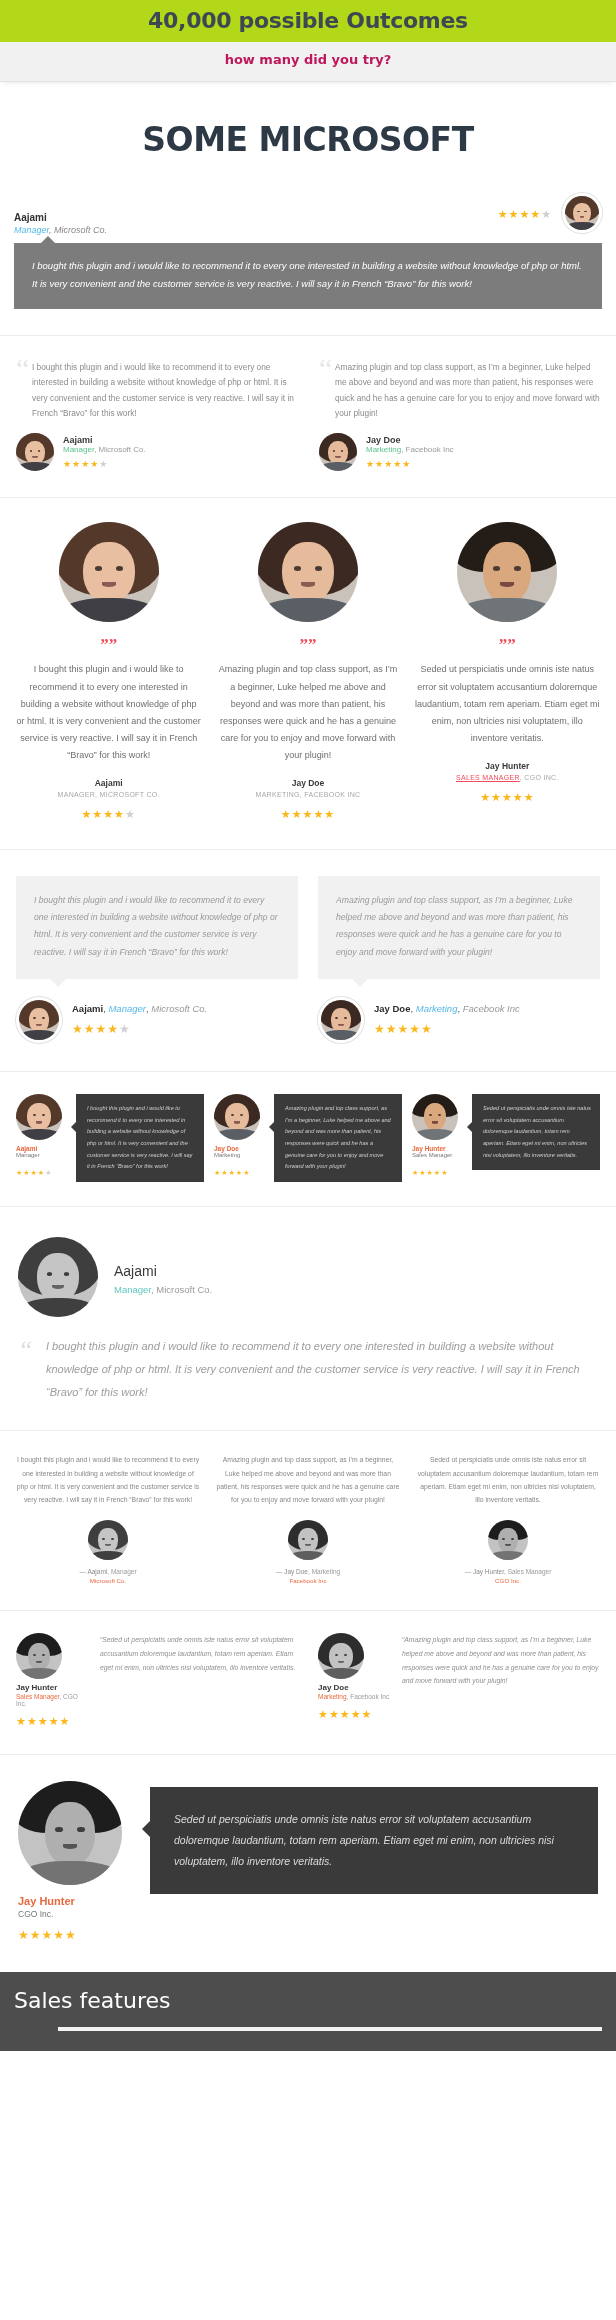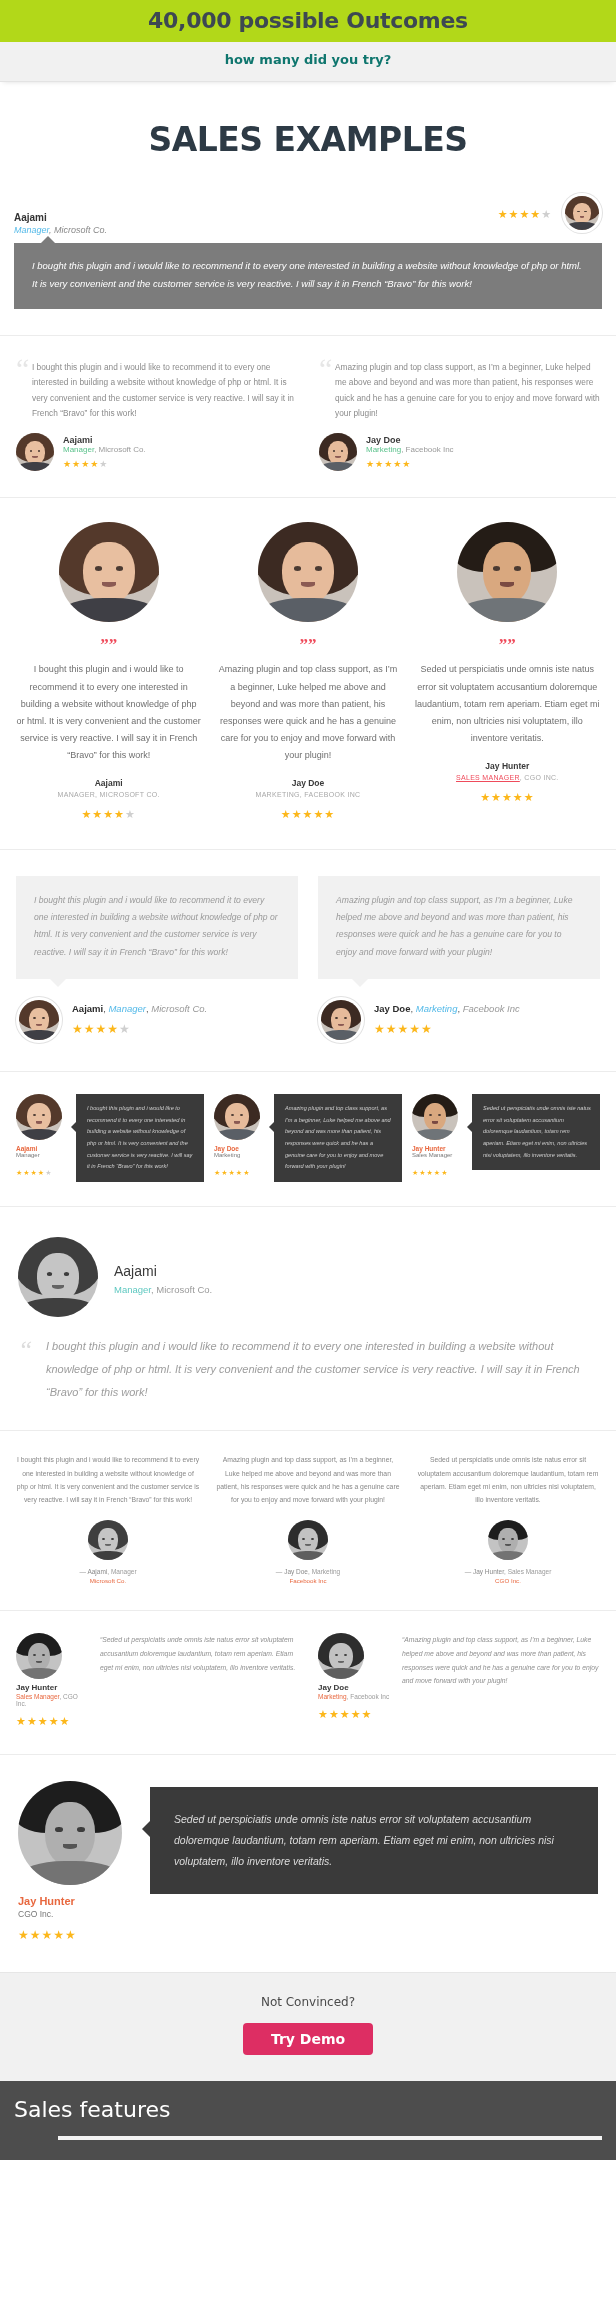--- a/index.html
+++ b/index.html
@@ -29,21 +29,21 @@
     background: #f1f1f1;
     text-align: center;
     padding: 10px 0 14px;
     border-bottom: 1px solid #e3e3e3;
     box-shadow: 0 3px 5px -3px rgba(0,0,0,0.13);
   }
   .banner-sub h2 {
     font-family: "DejaVu Sans", sans-serif;
     font-size: 13px;
     font-weight: 700;
-    color: #0f766e;
+    color: #be185d;
   }
 
   .section-title {
     text-align: center;
     font-family: "DejaVu Sans", sans-serif;
     font-size: 33px;
     font-weight: 700;
     color: #2d3a45;
     letter-spacing: -0.5px;
     padding: 38px 0 34px;
@@ -207,21 +207,21 @@
 
 <div class="page">
 
   <div class="banner-green">
     <h1>40,000 possible Outcomes</h1>
   </div>
   <div class="banner-sub">
     <h2>how many did you try?</h2>
   </div>
 
-  <div class="section-title">SALES EXAMPLES</div>
+  <div class="section-title">SOME MICROSOFT</div>
 
   <div>
     <div class="s1-head">
       <div class="s1-id">
         <div class="nm">Aajami</div>
         <div class="role">
           <b>Manager</b><span>,</span>
           <span>Microsoft Co.</span>
         </div>
       </div>
@@ -676,23 +676,19 @@
       </div>
       <div class="nm">Jay Hunter</div>
       <div class="role">CGO Inc.</div>
       <div class="stars">
         <span>★</span><span>★</span><span>★</span><span>★</span><span>★</span>
       </div>
     </div>
     <div class="s9-box">Seded ut perspiciatis unde omnis iste natus error sit voluptatem accusantium doloremque laudantium, totam rem aperiam. Etiam eget mi enim, non ultricies nisi voluptatem, illo inventore veritatis.</div>
   </div>
 
-  <div class="cta">
-    <div class="nc">Not Convinced?</div>
-    <a href="#">Try Demo</a>
-  </div>
 
   <div class="footer">
     <h3>Sales features</h3>
     <div class="strip"></div>
   </div>
 
 </div>
 
 </body></html>

